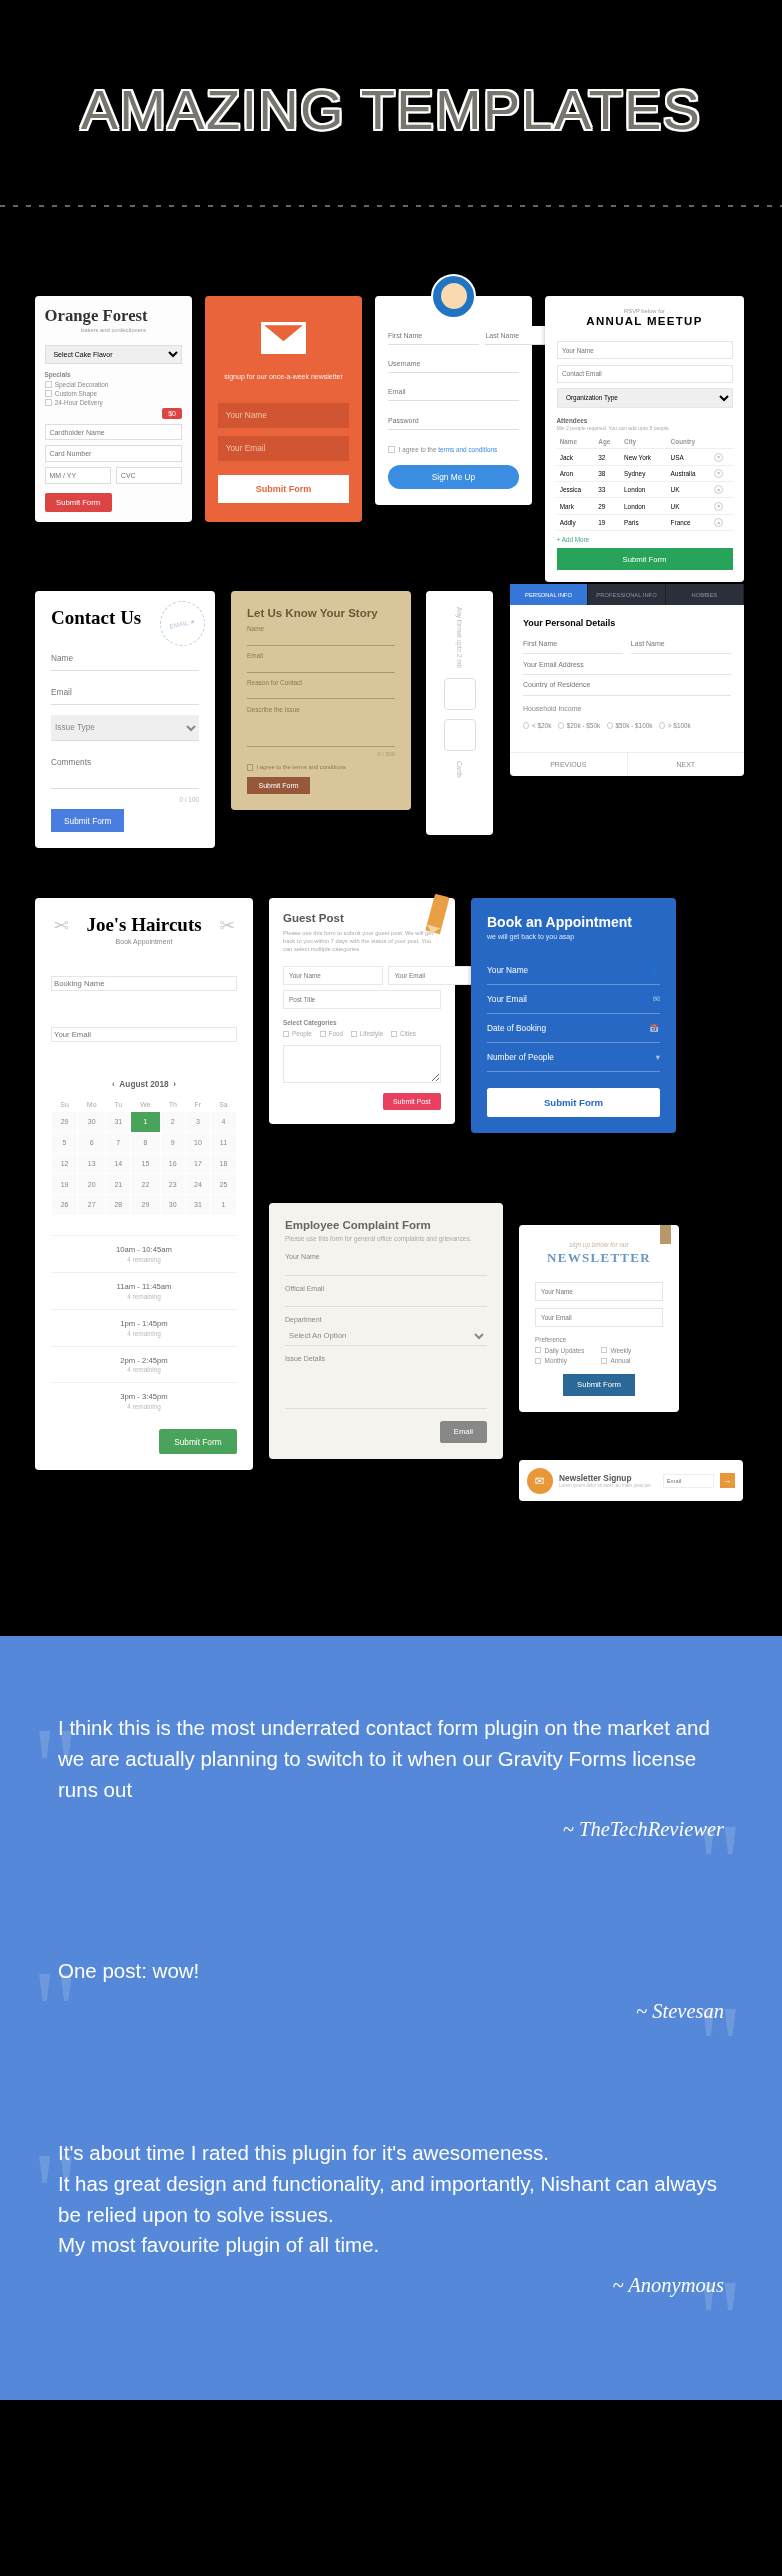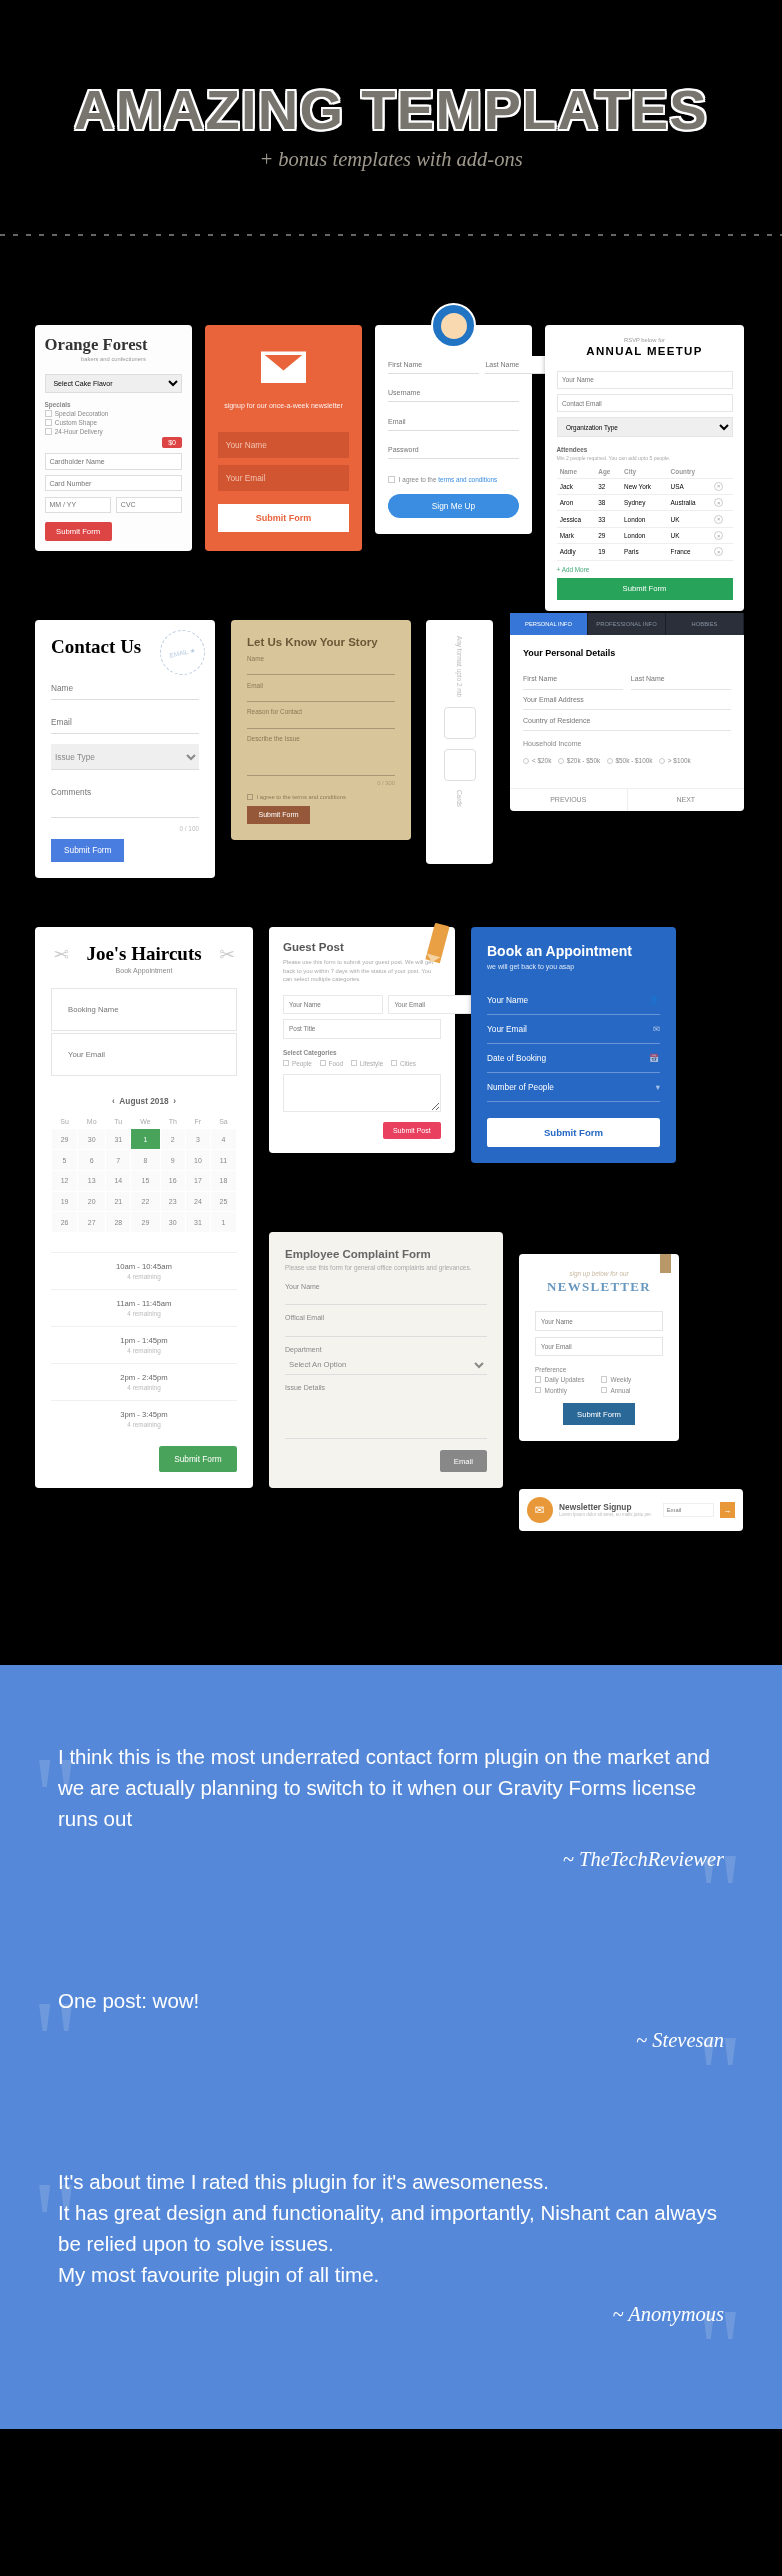--- a/index.html
+++ b/index.html
@@ -1,18 +1,18 @@
 <!DOCTYPE html>
 <html style="font-size:10.3px"><head>
 <meta charset="utf-8">
 <style>
 *{box-sizing:border-box;margin:0;padding:0;font-family:Arial,Helvetica,sans-serif}
 body{background:#000;width:782px;margin:0 auto}
 .header{text-align:center;padding:77px 13px 38px;color:#fff}
-.header h1{font-size:56px;font-weight:700;color:#78756e;letter-spacing:1.3px;text-shadow:0 1.9px 0 #fff,0 -1.9px 0 #fff,1.9px 0 0 #fff,-1.9px 0 0 #fff,1.9px 1.9px 0 #fff,-1.9px -1.9px 0 #fff,1.9px -1.9px 0 #fff,-1.9px 1.9px 0 #fff}
+.header h1{font-size:56px;font-weight:400;color:#78756e;letter-spacing:1.3px;text-shadow:0 1.9px 0 #fff,0 -1.9px 0 #fff,1.9px 0 0 #fff,-1.9px 0 0 #fff,1.9px 1.9px 0 #fff,-1.9px -1.9px 0 #fff,1.9px -1.9px 0 #fff,-1.9px 1.9px 0 #fff}
 .header .sub{font-family:cursive;font-size:20.5px;color:#a09a8e;margin-top:6.4px;font-style:italic}
 .divider{height:26px;background:repeating-linear-gradient(90deg,#666 0,#666 5.1px,transparent 5.1px,transparent 13px);background-size:13px 1.9px;background-repeat:repeat-x;background-position:0 50%;margin:13px 0 51px}
 .templates{position:relative;height:1347px;padding:0 26px}
 .card{position:absolute;background:#fff;border-radius:3.8px;box-shadow:0 1.3px 5.1px rgba(0,0,0,.3);font-size:7.7px}
 
 
 .c-orange{left:35px;top:26px;width:157px;background:#fdfdfd;padding:9.6px}
 .c-orange h3{font-family:serif;font-size:16.7px;text-align:left;color:#333}
 .c-orange .tiny{text-align:center;font-size:5.8px;color:#999;margin:1.3px 0 9.6px}
 .c-orange select,.c-orange input{width:100%;border:0.6px solid #ddd;padding:3.8px;font-size:7px;margin:2.6px 0}
@@ -84,39 +84,39 @@
 .c-upload{left:426px;top:321px;width:67px;height:244px;background:#fff;padding:9.6px;text-align:center}
 .c-upload .v{writing-mode:vertical-rl;font-size:6.4px;color:#bbb;margin:6.4px auto}
 .c-upload .ico{width:32px;height:32px;border:1.3px solid #ddd;border-radius:3.8px;margin:9.6px auto;position:relative}
 
 
 .c-wizard{left:510px;top:314px;width:234px;background:#fff;font-size:7px}
 .c-wizard .tabs{display:flex;background:#2a2f3a}
 .c-wizard .tab{flex:1;padding:7.7px 5.1px;color:#8892a0;font-size:5.8px;text-align:center;border-right:0.6px solid #1a1f28;position:relative}
 .c-wizard .tab.on{background:#3676d8;color:#fff}
 .c-wizard .body{padding:13px}
-.c-wizard h4{font-size:9px;margin-bottom:11px}
+.c-wizard h4{font-size:9px;margin-bottom:5px}
 .c-wizard .row{display:flex;gap:7.7px}
 .c-wizard .fld{border:none;border-bottom:0.6px solid #e5e5e5;padding:6.4px 0;font-size:7px;flex:1;color:#888}
 .c-wizard .radios{display:flex;gap:6.4px;font-size:6.4px;color:#888;margin:10.3px 0}
 .c-wizard .radios .r{display:flex;gap:2.6px;align-items:center}
 .c-wizard .radios .rb{width:6.4px;height:6.4px;border:0.6px solid #ccc;border-radius:50%}
 .c-wizard .foot{display:flex;border-top:0.6px solid #eee}
 .c-wizard .foot .b{flex:1;padding:7.7px;text-align:center;font-size:7px;color:#888}
 .c-wizard .foot .b:first-child{border-right:0.6px solid #eee}
 
 
 .c-hair{left:35px;top:628px;width:218px;background:#fff;padding:16px}
 .c-hair .hd{text-align:center;position:relative}
 .c-hair h3{font-family:serif;font-size:19px}
 .c-hair .hd .sub{font-size:7px;color:#888;margin:1.9px 0 13px}
 .c-hair .sc{position:absolute;top:0;width:26px;height:26px;color:#ccc;font-size:19px}
 .c-hair .sc.l{left:-3.2px;transform:scaleX(-1)}
 .c-hair .sc.r{right:-3.2px}
-.c-hair input{width:100%;border:0.6px solid #e5e5e5;padding:16px;font-size:7.7px;color:#aaa;margin:1px 0}
+.c-hair input{width:100%;border:0.6px solid #e5e5e5;padding:2px;font-size:7.7px;color:#aaa;margin:18px 0}
 .c-hair .cal{margin:19px 0}
 .c-hair .calhd{text-align:center;font-size:8.3px;color:#666;margin-bottom:7.7px;font-weight:bold}
 .c-hair table{width:100%;border-collapse:separate;border-spacing:1.9px;font-size:7px}
 .c-hair th{color:#aaa;padding:3.2px;font-weight:normal}
 .c-hair td{padding:6.4px 3.2px;text-align:center;color:#888;background:#fafafa}
 .c-hair td.sel{background:#4aa35a;color:#fff}
 .c-hair .slot{text-align:center;padding:9px 0;border-top:0.6px solid #f0f0f0;font-size:7.7px}
 .c-hair .slot .t{color:#666}
 .c-hair .slot .r{color:#bbb;font-size:6.4px;margin-top:1.9px}
 .c-hair .btn{background:#4aa35a;color:#fff;border:none;padding:7.7px 15.4px;font-size:8.3px;float:right;border-radius:2.6px;margin-top:9.6px}
@@ -184,21 +184,20 @@
 .testi .q2{right:-19px;bottom:-51px}
 .testi p{font-size:20.5px;line-height:1.5}
 .testi .auth{text-align:right;font-style:italic;font-size:20.5px;margin-top:13px;font-family:cursive}
 .clearfix:after{content:"";display:table;clear:both}
 </style>
 </head>
 <body>
 
 <div class="header">
   <h1>AMAZING TEMPLATES</h1>
-  <div class="sub">+ bonus templates with add-ons</div>
 </div>
 <div class="divider"></div>
 
 <div class="templates">
 
 <div class="card c-orange">
   <h3>Orange Forest</h3>
   <div class="tiny">bakers and confectioners</div>
   <select><option>Select Cake Flavor</option></select>
   <div class="lbl">Specials</div>

